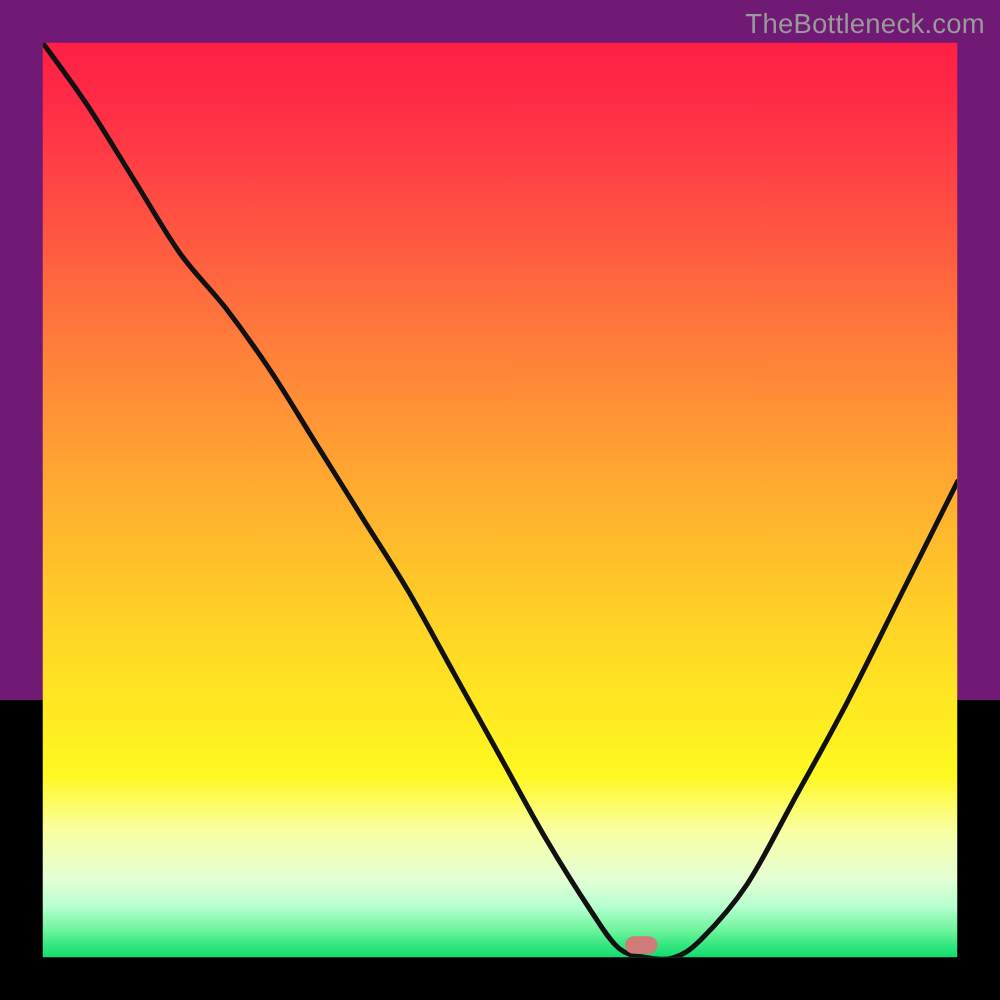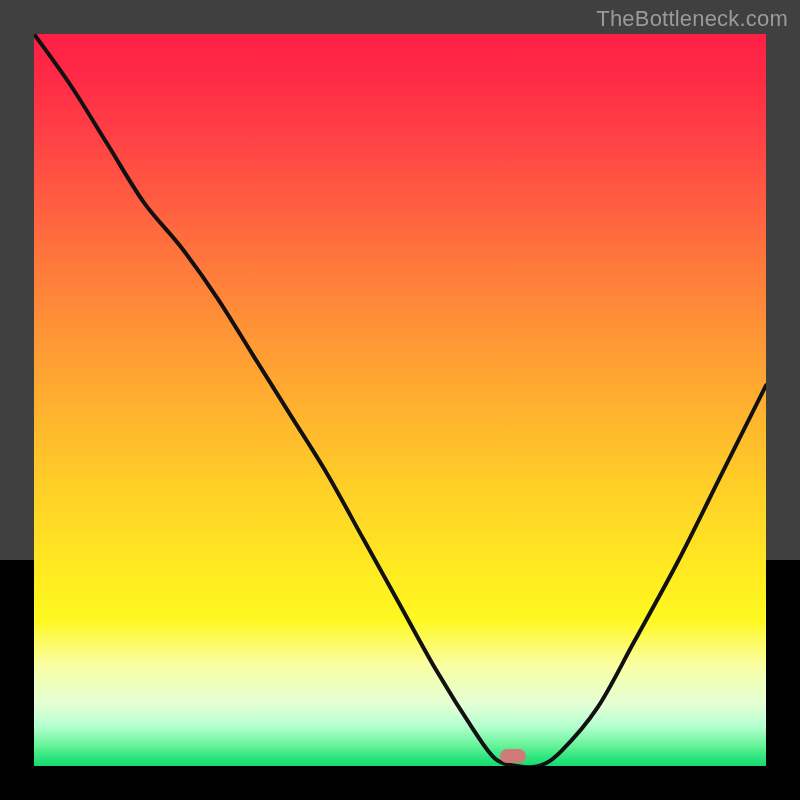--- a/index.html
+++ b/index.html
@@ -10,21 +10,21 @@
     background: #000;
     overflow: hidden;
     font-family: Arial, Helvetica, sans-serif;
   }
   .frame {
     position: absolute;
     top: 0;
     left: 0;
     width: 800px;
     height: 560px;
-    background: #404040;
+    background: #701a75;
   }
   .watermark {
     position: absolute;
     top: 6px;
     right: 12px;
     color: #9a9a9a;
     font-size: 22px;
     font-weight: 500;
     letter-spacing: 0.2px;
     z-index: 50;

